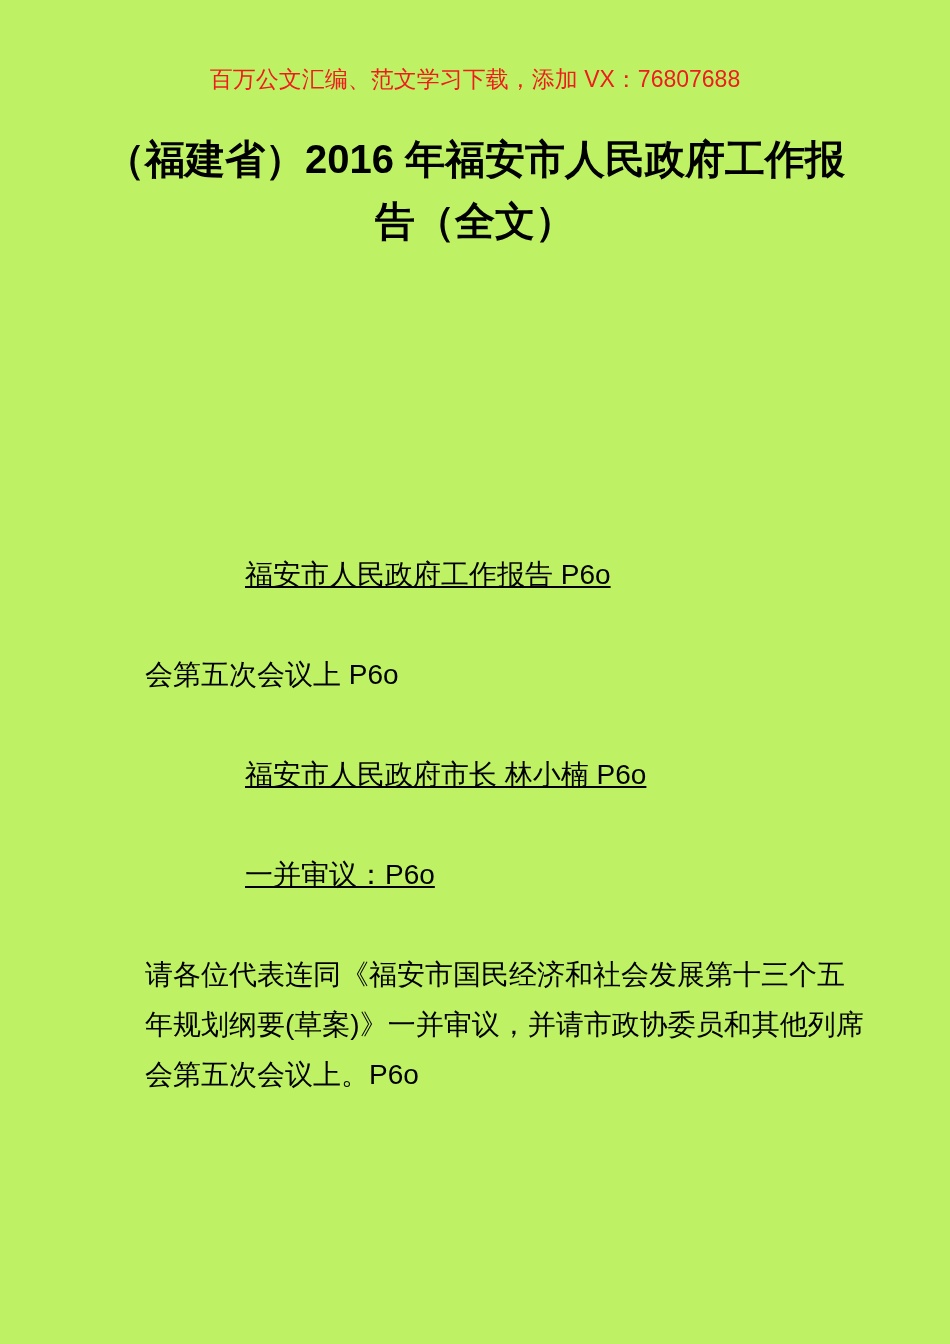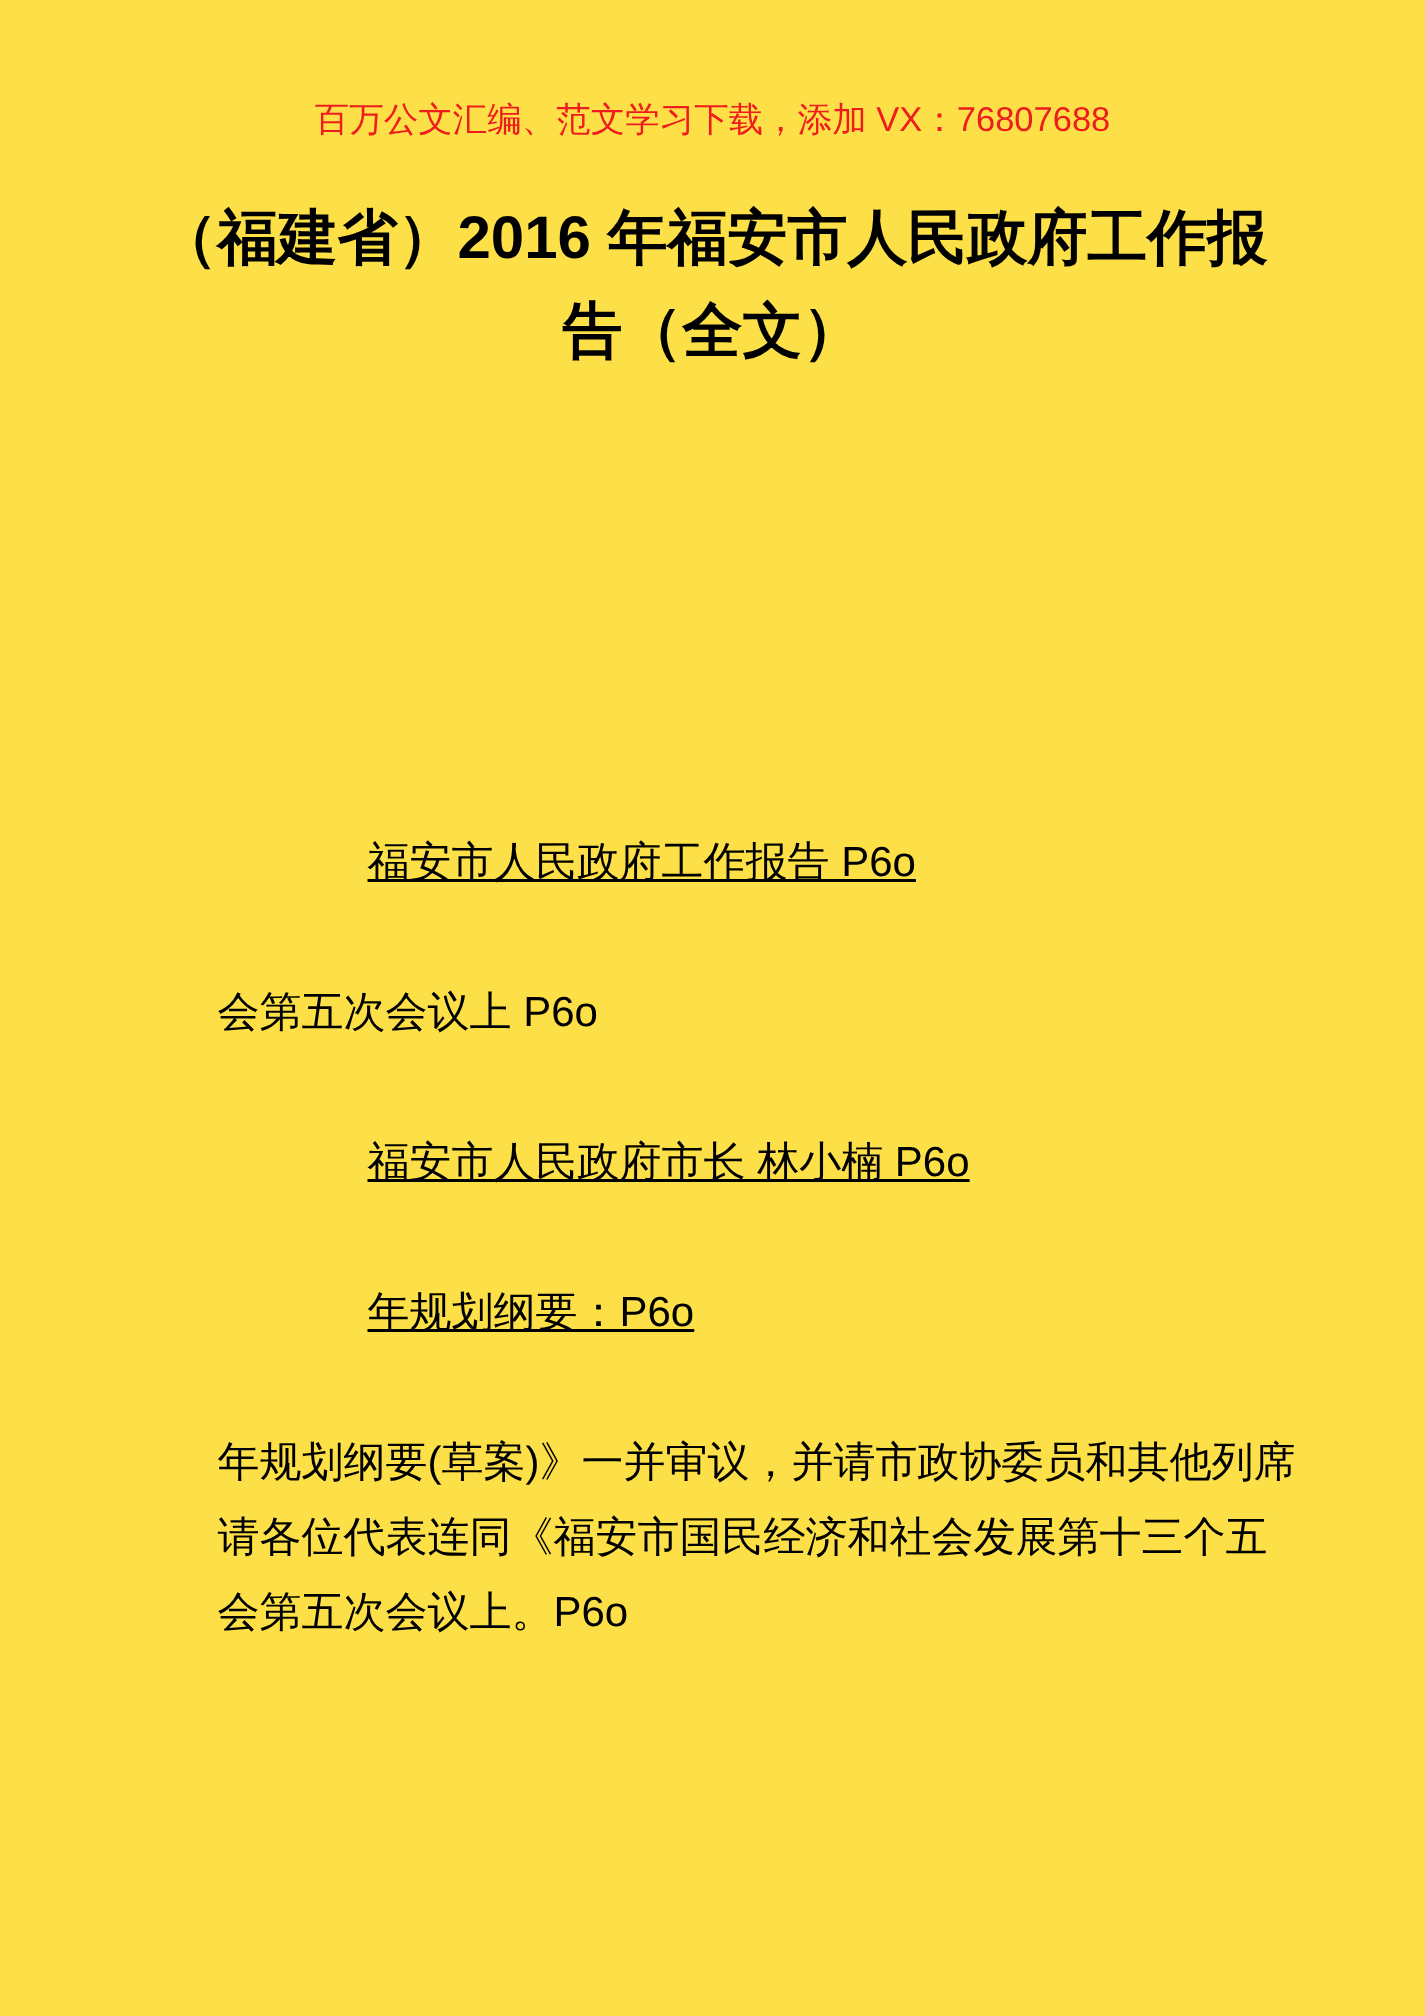--- a/index.html
+++ b/index.html
@@ -11,21 +11,21 @@
     height: 1344px;
     background: #ffffff;
     color: #000000;
     font-family: "Liberation Sans", "DejaVu Sans", sans-serif;
     overflow: hidden;
   }
   .page {
     position: relative;
     width: 950px;
     height: 1344px;
-    background: #fde047;
+    background: #bef264;
   }
   .notice {
     margin: 0;
     padding-top: 64px;
     text-align: center;
     font-size: 23px;
     line-height: 30px;
     color: #ee1c1c;
     white-space: nowrap;
   }
@@ -85,24 +85,24 @@
 
     <p class="para">
       <span class="line">会第五次会议上 P6o</span>
     </p>
 
     <p class="para">
       <span class="line indent">福安市人民政府市长 林小楠 P6o</span>
     </p>
 
     <p class="para">
-      <span class="line indent">年规划纲要：P6o</span>
+      <span class="line indent">一并审议：P6o</span>
     </p>
 
     <p class="para">
+      <span class="line">请各位代表连同《福安市国民经济和社会发展第十三个五</span>
       <span class="line">年规划纲要(草案)》一并审议，并请市政协委员和其他列席</span>
-      <span class="line">请各位代表连同《福安市国民经济和社会发展第十三个五</span>
       <span class="line">会第五次会议上。P6o</span>
     </p>
 
   </div>
 
 </div>
 
 </body></html>

